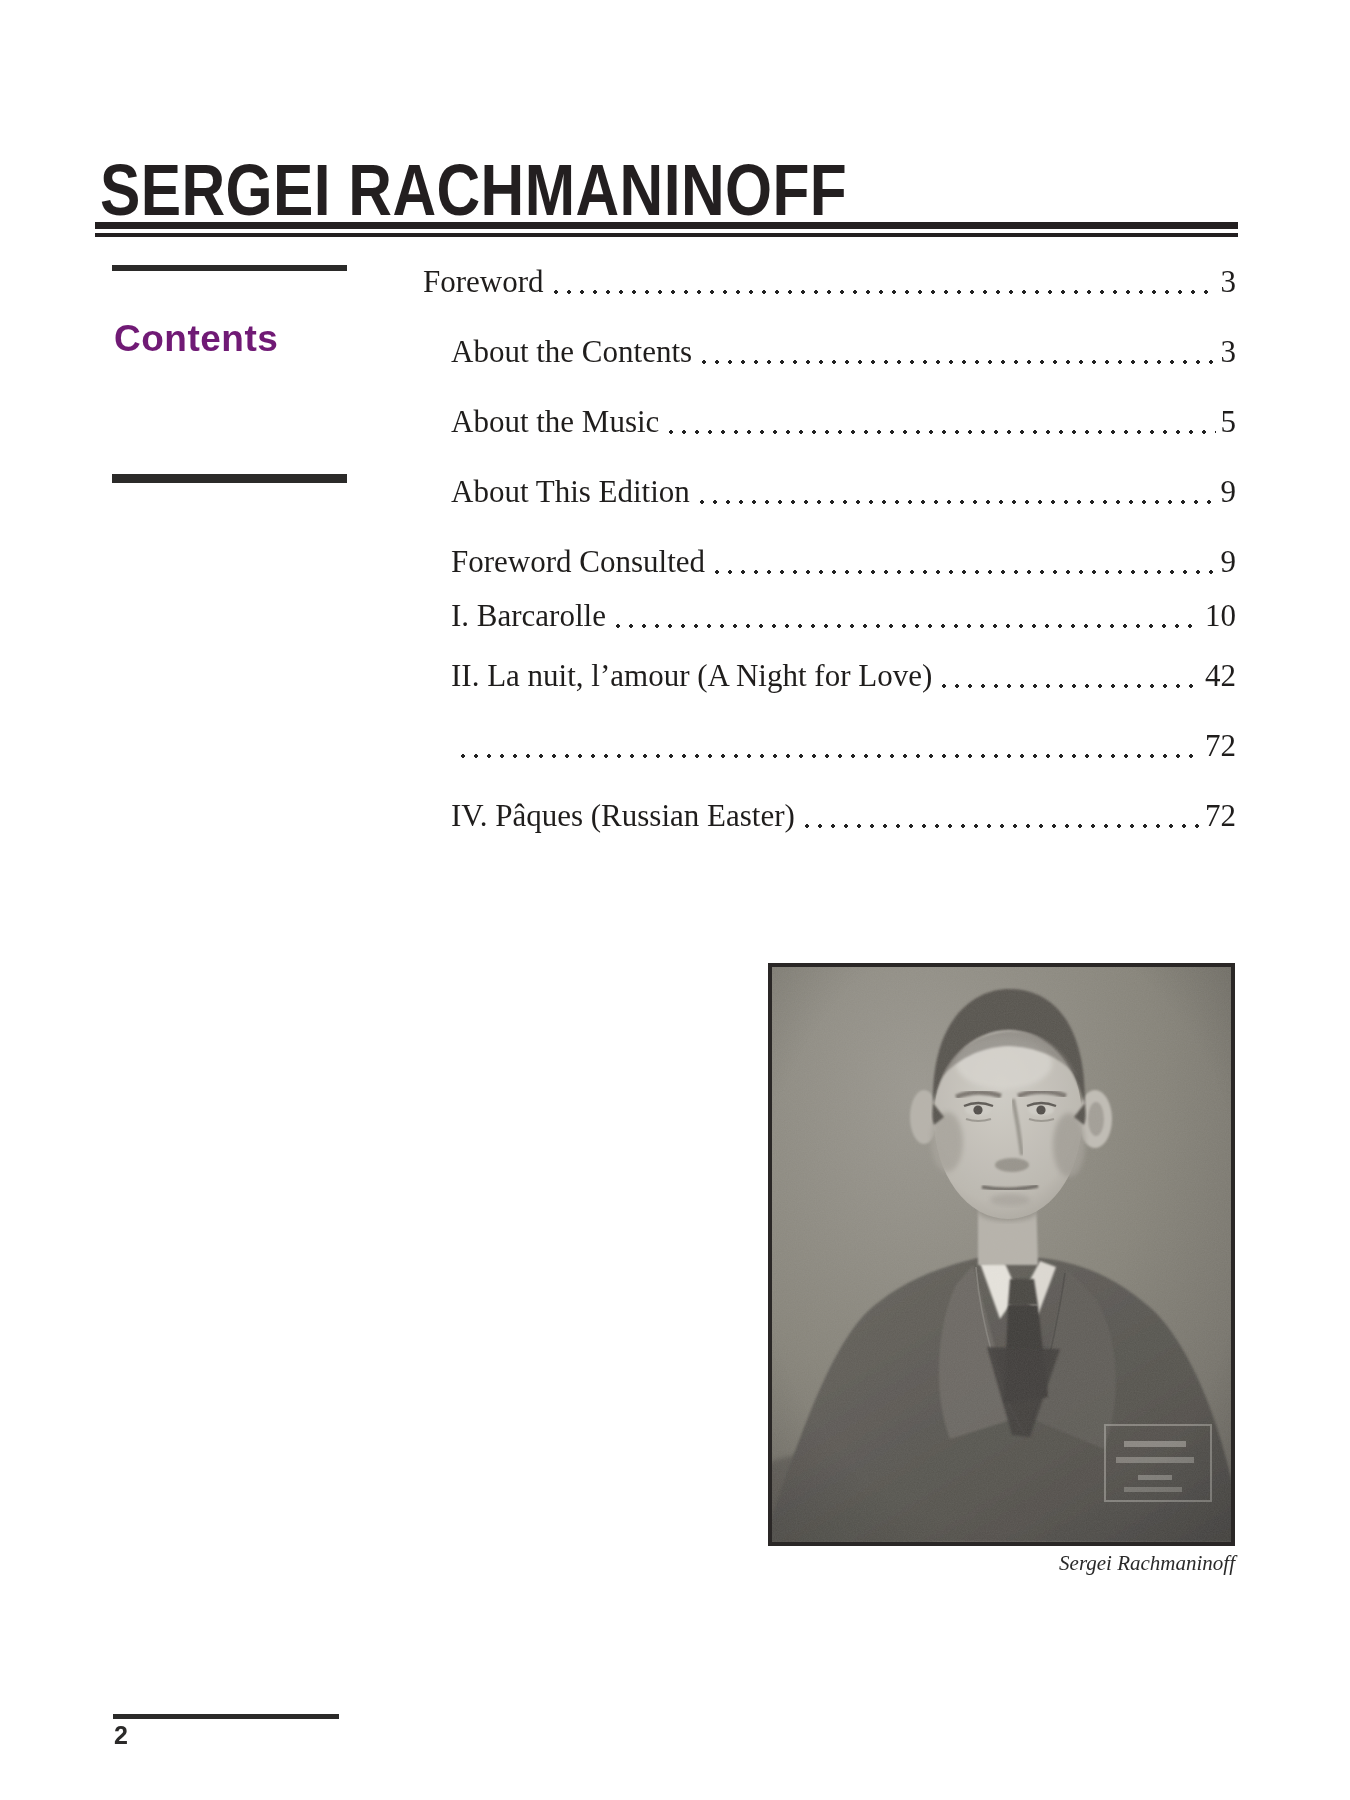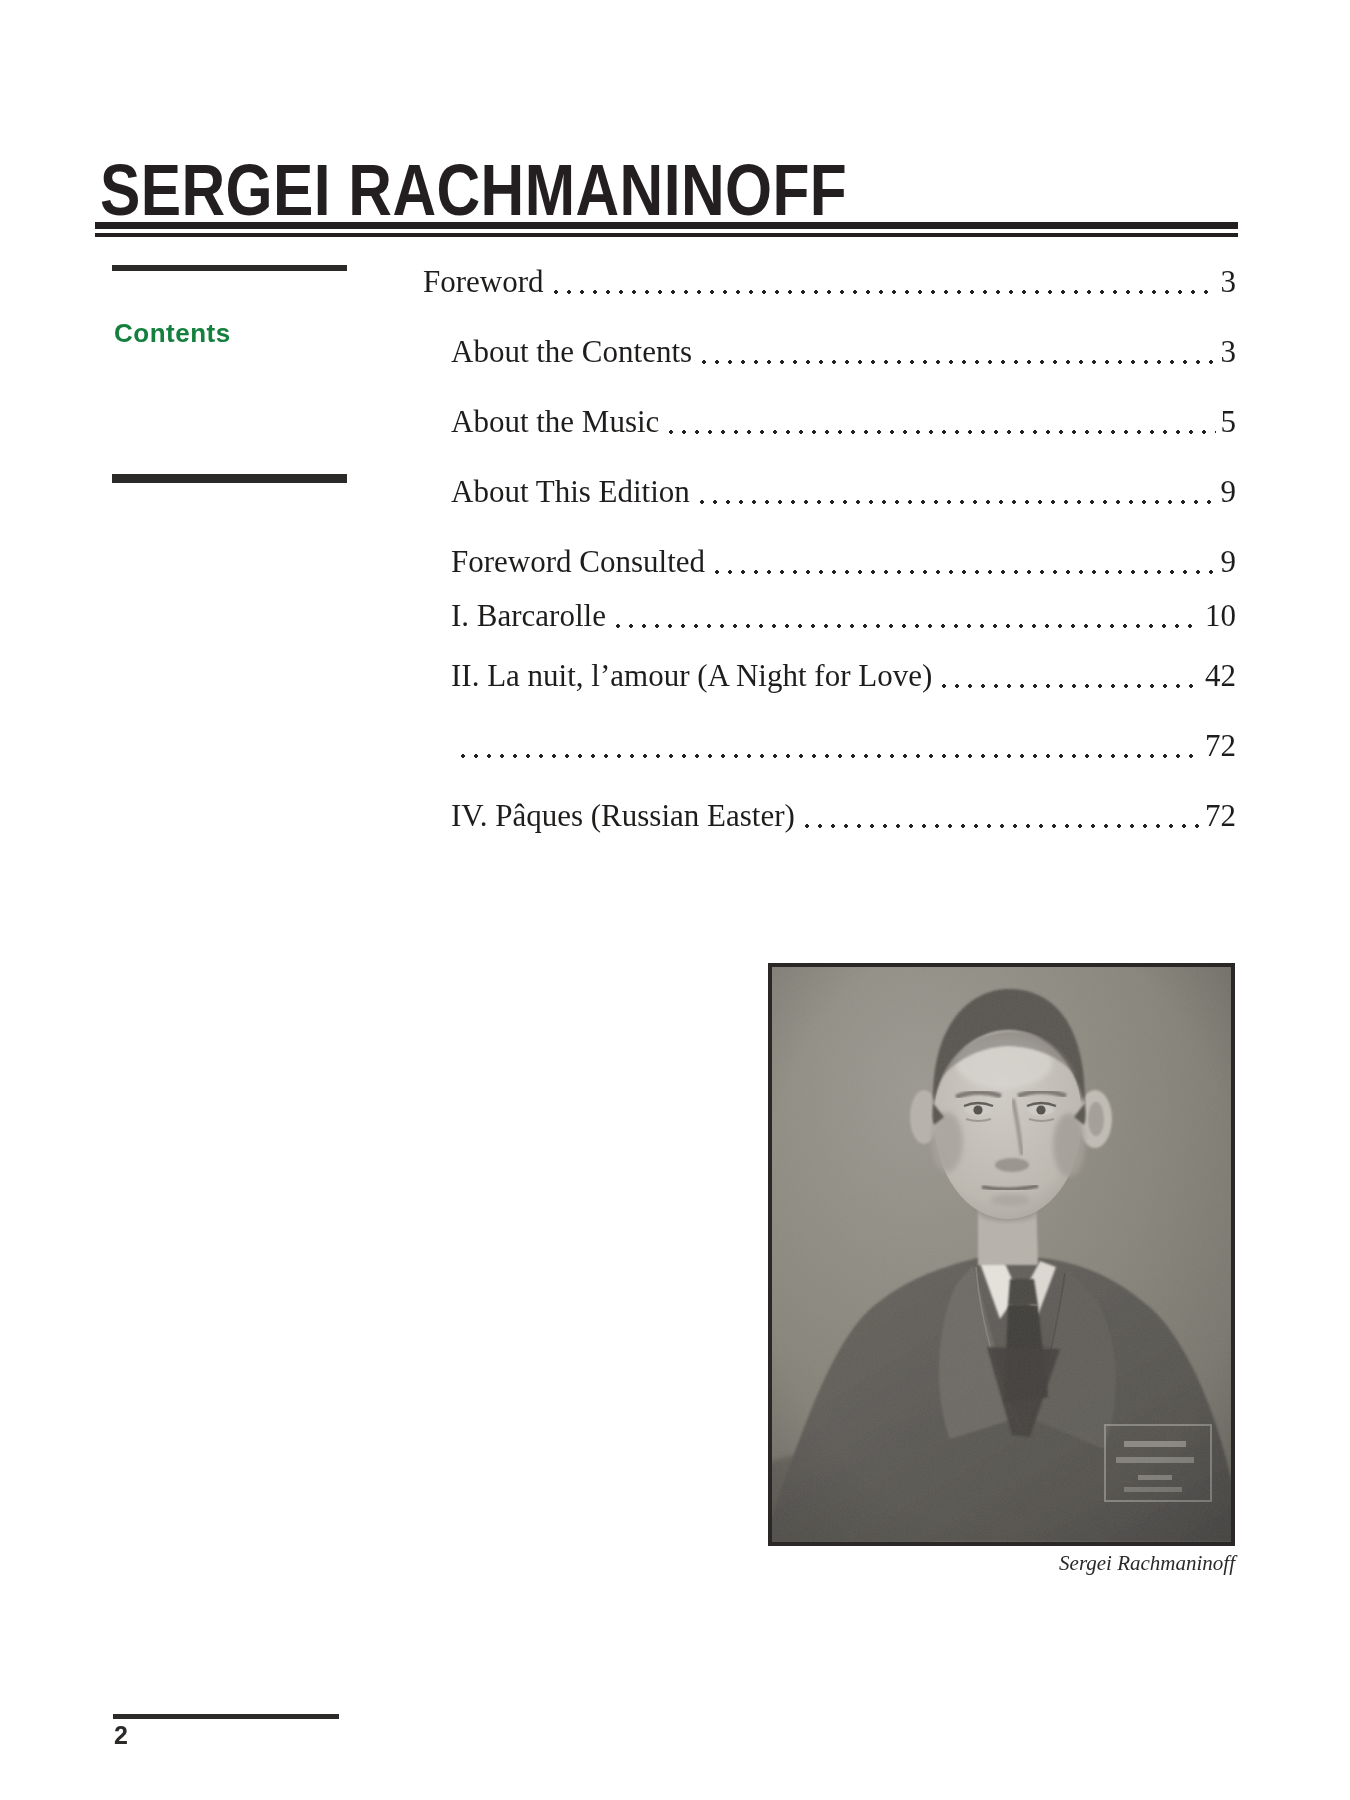--- a/index.html
+++ b/index.html
@@ -23,21 +23,21 @@
     box-sizing:border-box;
   }
 
   
   .contents-bar { position:absolute; left:112px; width:235px; background:#2b2a29; }
   .contents-bar.top { top:265px; height:6px; }
   .contents-bar.bottom { top:474px; height:9px; }
   .contents-label {
     position:absolute; left:114px; top:318px;
     font-family:"Liberation Sans", sans-serif; font-weight:bold;
-    font-size:26px; color:#15803d; letter-spacing:0.5px;
+    font-size:37px; color:#701a75; letter-spacing:0.5px;
   }
 
   
   .toc {
     position:absolute; left:410px; top:250px; width:813px;
     list-style:none; margin:13px; padding:0;
   }
   .toc-row {
     display:flex; align-items:baseline;
     font-size:31px; line-height:38px; color:#1f1d1c;

